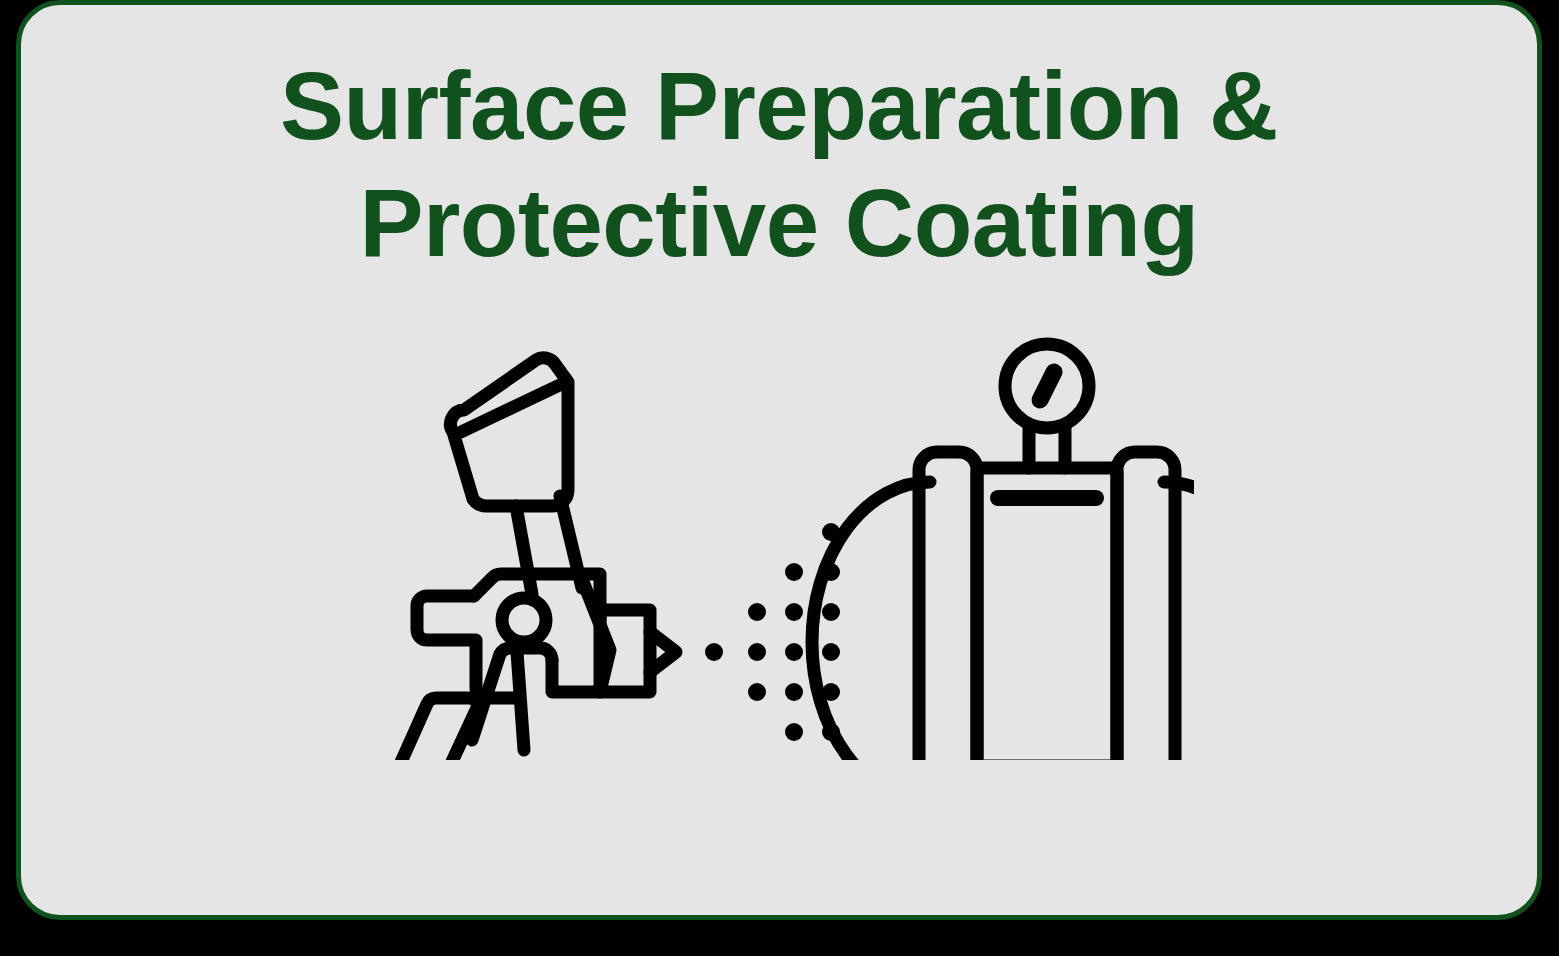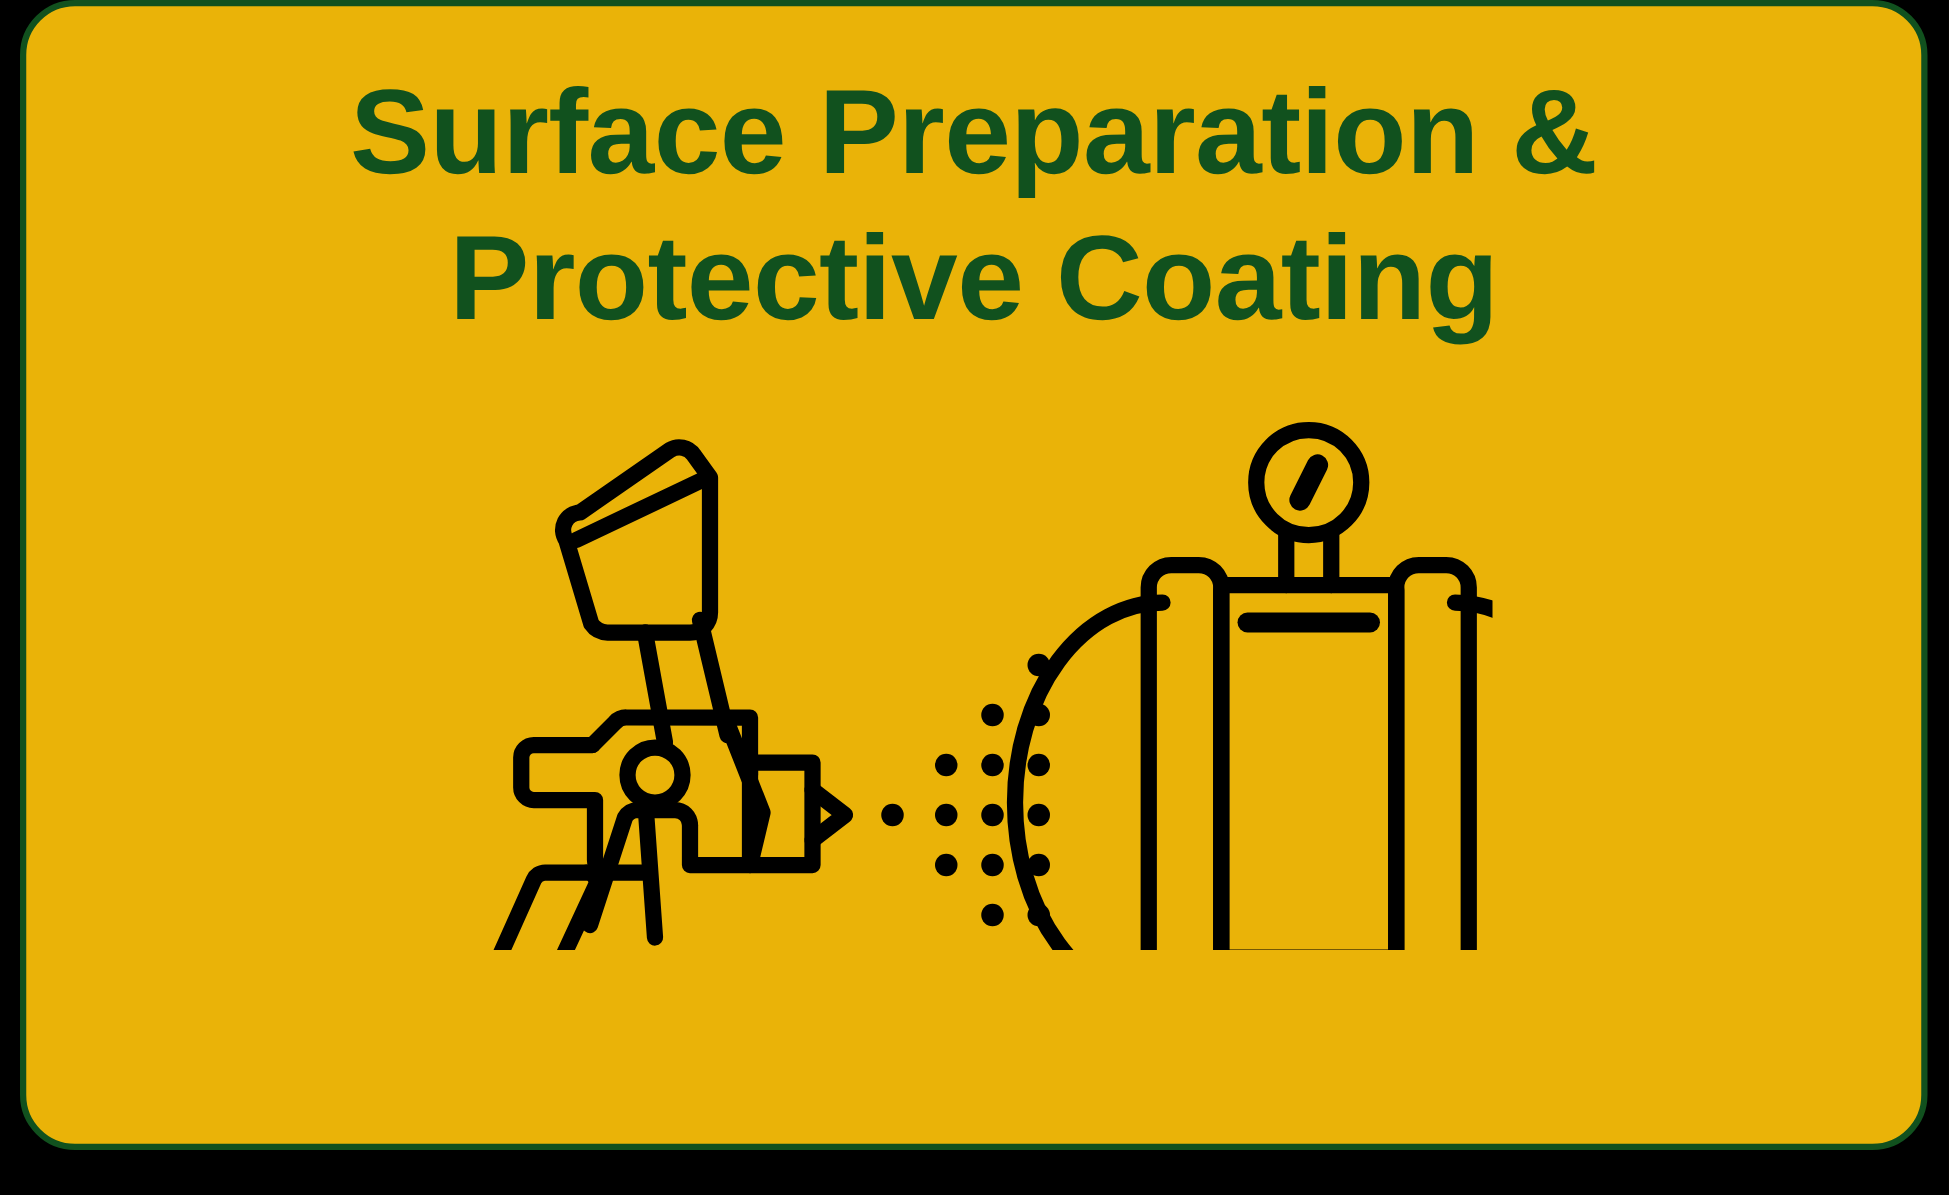--- a/index.html
+++ b/index.html
@@ -35,21 +35,21 @@
     filter: blur(6px);
   }
 
   #card {
     position: absolute;
     left: 16px;
     top: 0px;
     width: 1526px;
     height: 920px;
     box-sizing: border-box;
-    background: #eab308;
+    background: #e5e5e5;
     border: 5px solid #11511E;
     border-radius: 44px;
     overflow: hidden;
     text-decoration: underline;
   }
 
   #card-title {
     position: absolute;
     left: 0;
     right: 0;

